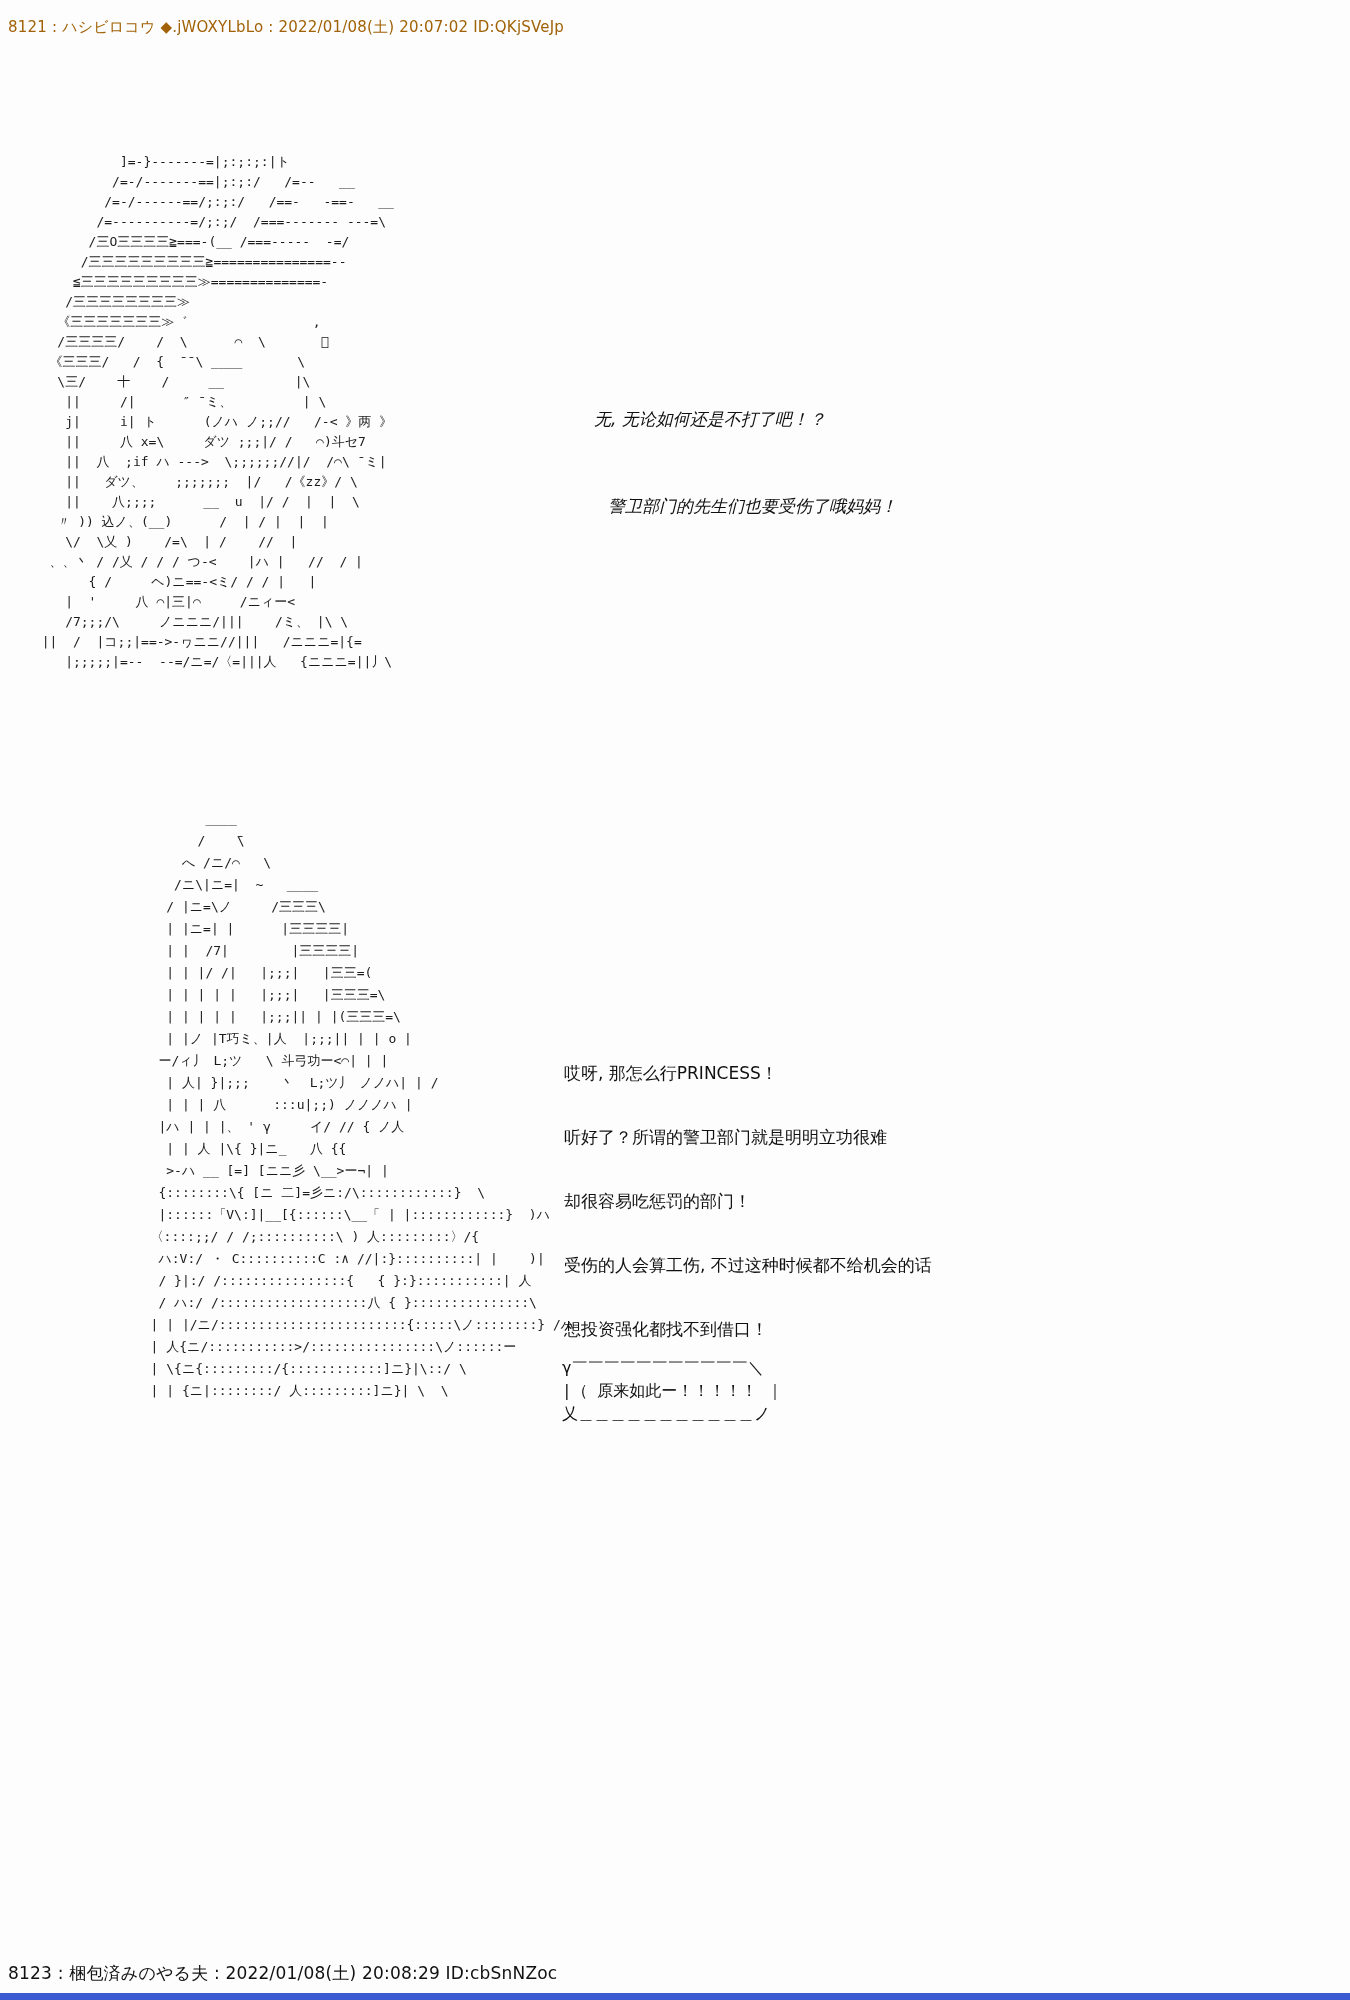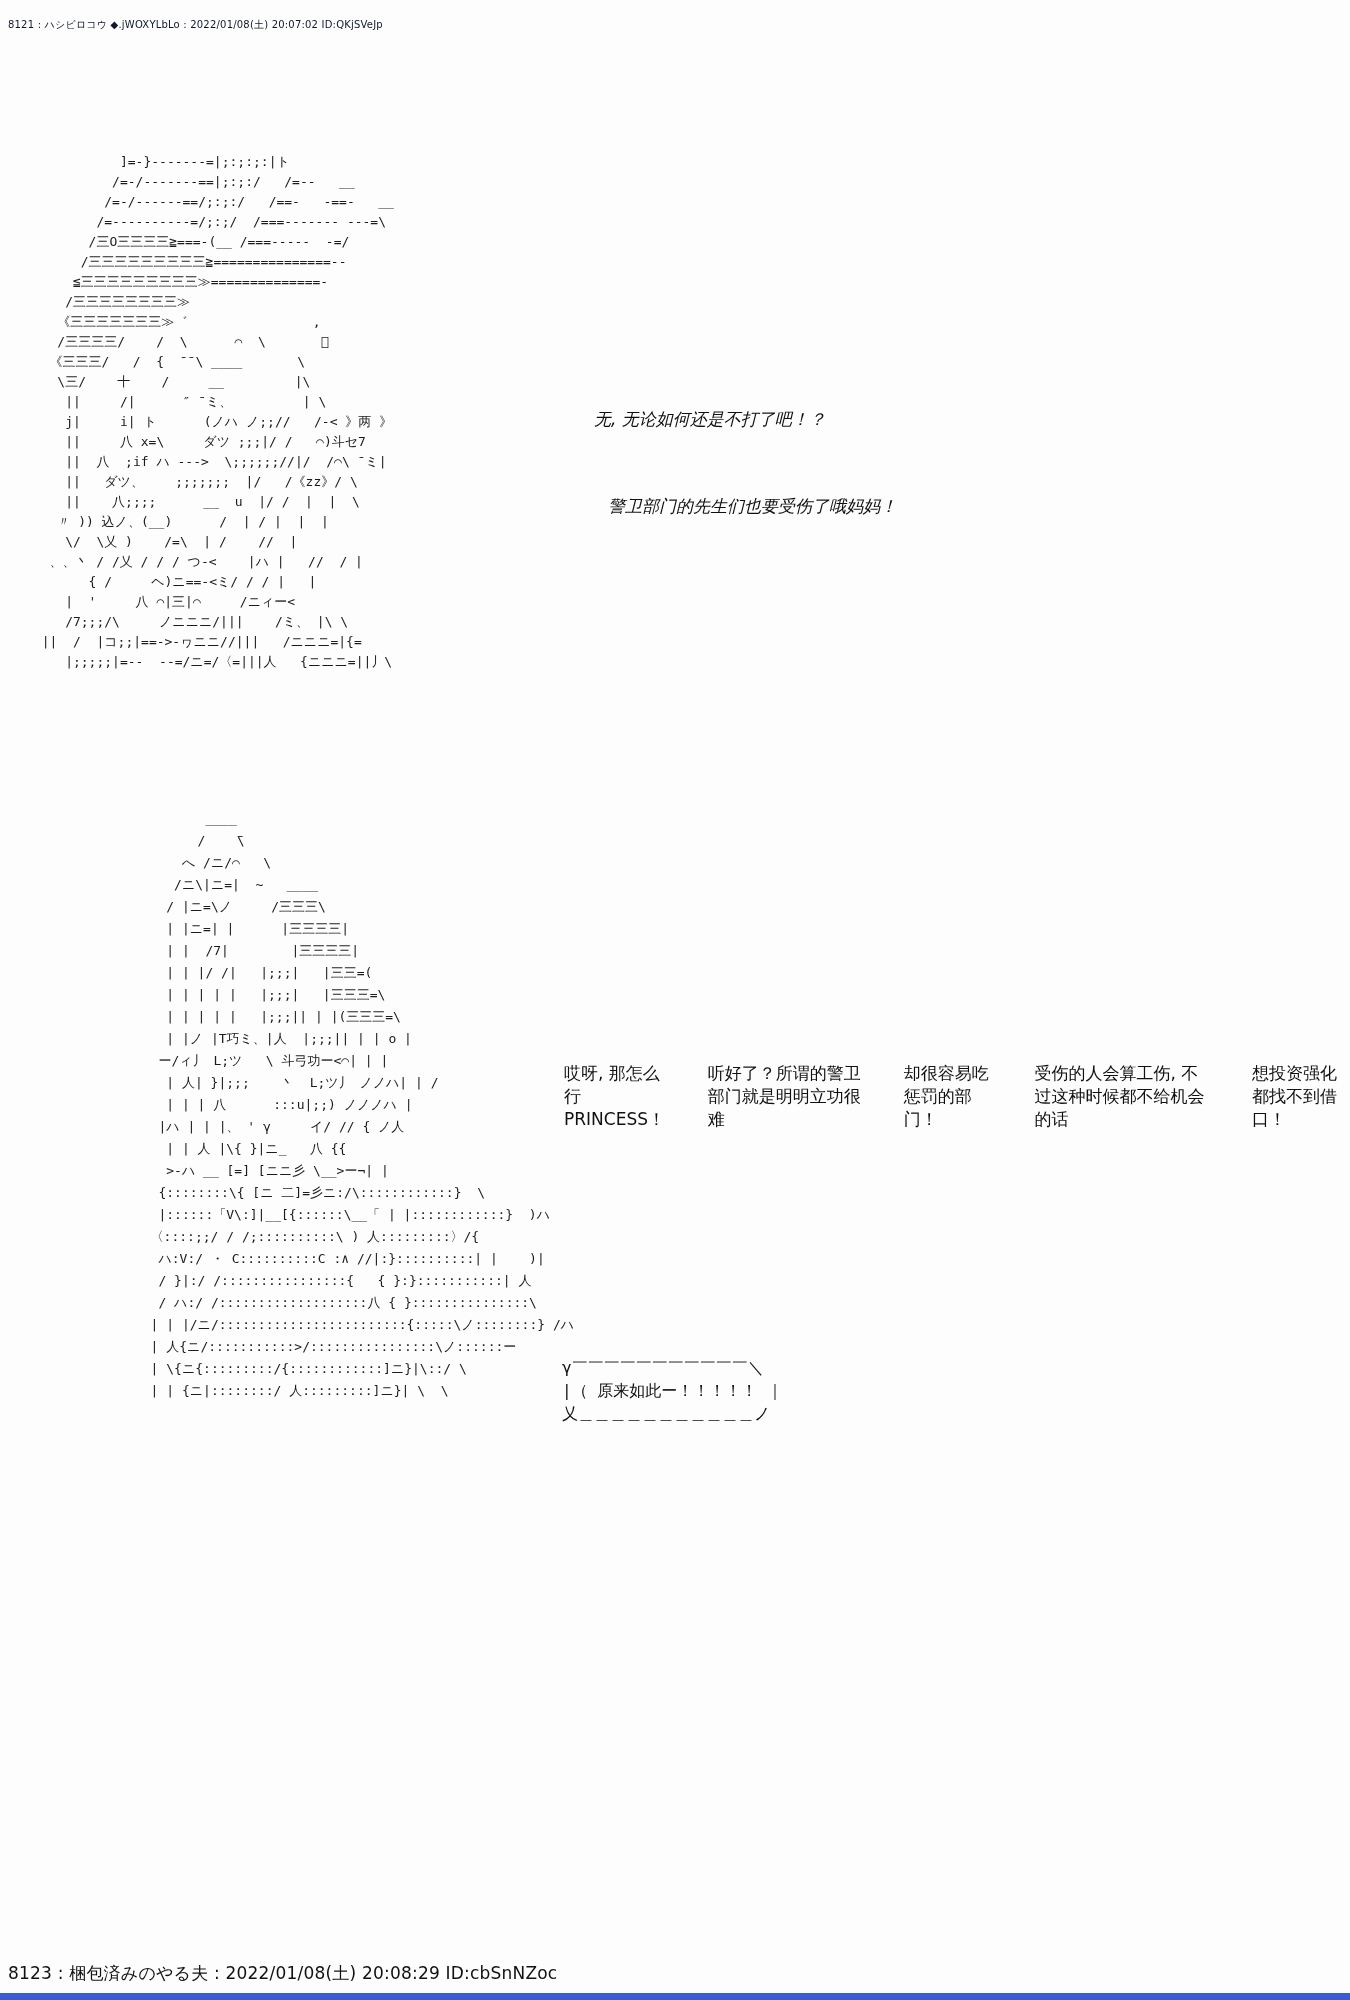--- a/index.html
+++ b/index.html
@@ -10,23 +10,23 @@
     height: 2000px;
     background: #fdfdfd;
     overflow: hidden;
     font-family: "DejaVu Sans", sans-serif;
     color: #141414;
   }
   .post-header {
     position: absolute;
     left: 8px;
     top: 18px;
-    font-size: 10px;
+    font-size: 15px;
     letter-spacing: 0.2px;
-    color: #0f172a;
+    color: #a16207;
     white-space: nowrap;
   }
   .aa {
     font-family: "DejaVu Sans Mono", monospace;
     color: #1b1b1b;
     white-space: pre;
   }
   .aa1 {
     position: absolute;
     left: 26px;
@@ -41,21 +41,21 @@
     font-size: 13px;
     line-height: 22px;
   }
   .dialogue { position: absolute; font-size: 17px; color: #101010; }
   .d1 { left: 594px; top: 408px; font-style: italic; }
   .d1 p + p { margin-top: 64px; margin-left: 14px; }
   .d2 {
     left: 564px;
     top: 1062px;
     display: flex;
-    flex-direction: row;
+    flex-direction: column;
     gap: 41px;
   }
   .d2 p { line-height: 23px; }
   .bubble {
     position: absolute;
     left: 562px;
     top: 1356px;
     font-family: "DejaVu Sans Mono", monospace;
     font-size: 16px;
     line-height: 23px;

